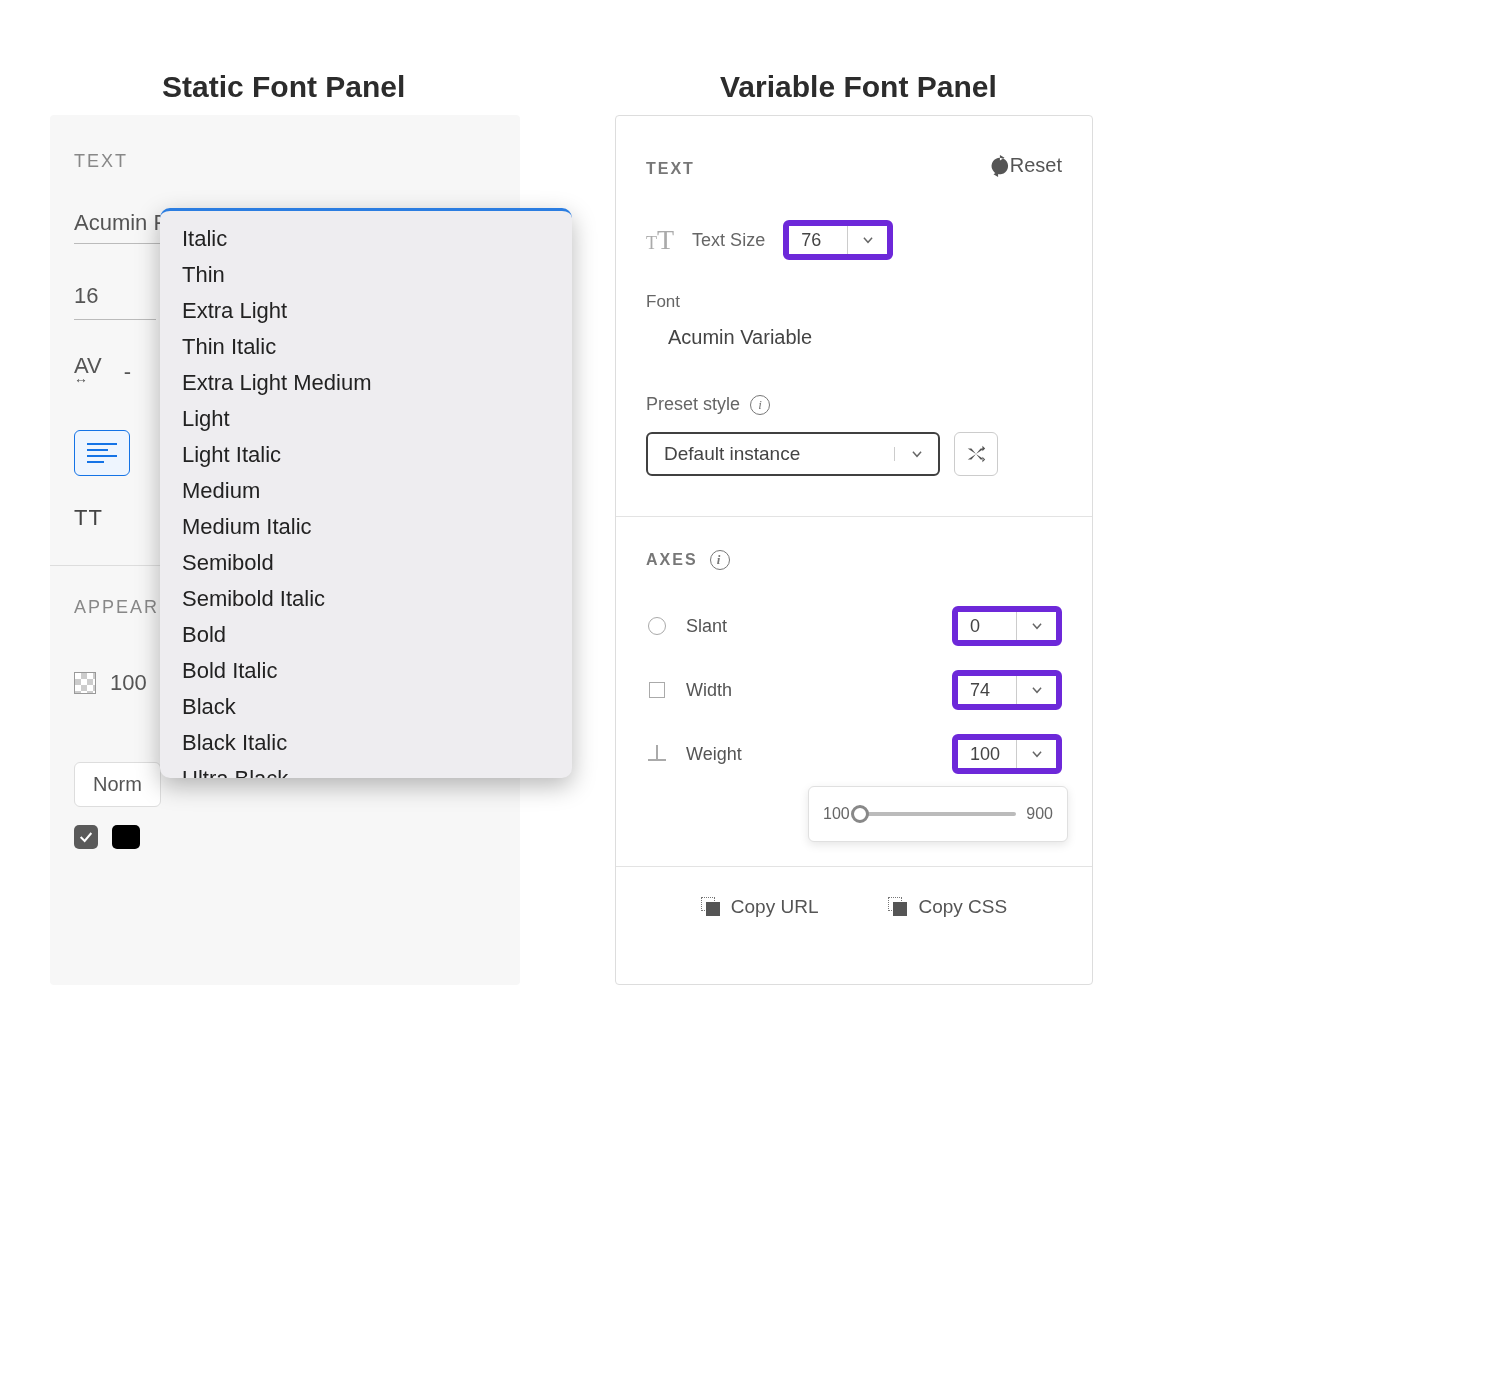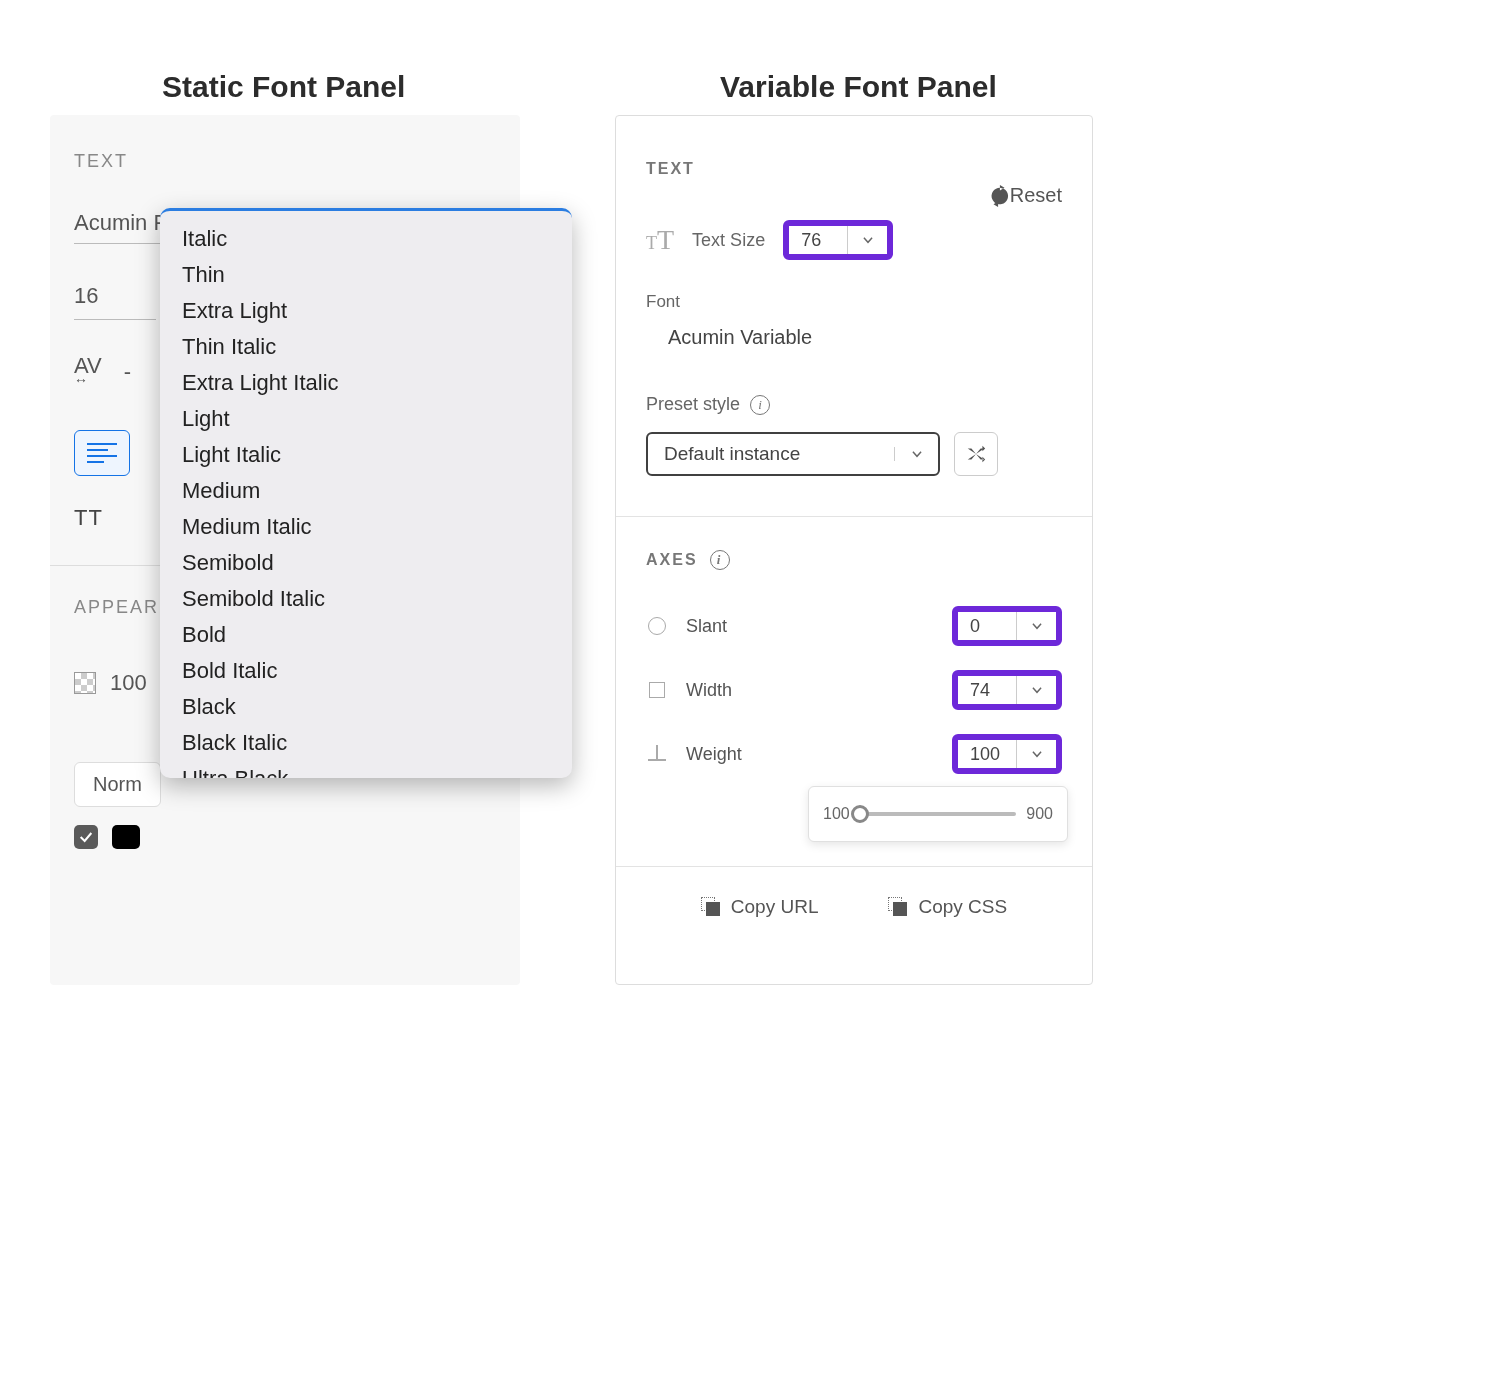--- a/index.html
+++ b/index.html
@@ -43,21 +43,21 @@
   .fill-row { position:absolute; left:24px; top:710px; display:flex; align-items:center; gap:14px;}
   .checkbox { width:24px; height:24px; border-radius:5px; background:#5a5a5a; display:flex; align-items:center; justify-content:center;}
   .checkbox svg { width:16px; height:16px; stroke:#fff; stroke-width:3; fill:none;}
   .swatch { width:28px; height:24px; border-radius:5px; background:#000;}
   
   .dropdown { position:absolute; left:160px; top:208px; width:412px; height:570px; background:#eeedf0; border-radius:10px; border-top:3px solid #2b7de1; box-shadow:0 8px 24px rgba(0,0,0,.28); overflow:hidden; padding:10px 0;}
   .dropdown .item { font-size:22px; color:#222; padding:5px 22px; }
   
   .right-panel { left:615px; top:115px; width:478px; height:870px; background:#fff; border:1px solid #ddd;}
   .rp-text-label { top:44px; color:#777; letter-spacing:2px; font-size:16px; font-weight:600; position:absolute; left:30px;}
-  .reset { position:absolute; right:30px; top:38px; display:flex; align-items:center; color:#555; font-size:20px;margin-top:30px;}
+  .reset { position:absolute; right:30px; top:38px; display:flex; align-items:center; color:#555; font-size:20px;}
   .reset svg{ width:22px; height:22px; fill:#555;}
   .size-row { position:absolute; left:30px; top:104px; display:flex; align-items:center; gap:18px;}
   .tT { color:#aaa; font-size:18px; font-family:Georgia,serif; }
   .tT .big{ font-size:28px; }
   .lbl { color:#666; font-size:18px;}
   .numbox { display:flex; border:6px solid #6d28d9; border-radius:6px; overflow:hidden; height:40px;}
   .numbox .val{ width:58px; display:flex; align-items:center; padding-left:12px; font-size:18px; color:#444;}
   .numbox .dd{ width:40px; border-left:1px solid #ccc; display:flex; align-items:center; justify-content:center;}
   .numbox .dd svg{ width:14px; height:14px; stroke:#666; stroke-width:2.4; fill:none;}
   .font-lbl { position:absolute; left:30px; top:176px; color:#666; font-size:17px;}
@@ -153,21 +153,21 @@
         </div>
       <div class="swatch"></div>
     </div>
   </div>
 
   <div class="dropdown" id="dd">
       <div class="item">Italic</div>
       <div class="item">Thin</div>
       <div class="item">Extra Light</div>
       <div class="item">Thin Italic</div>
-      <div class="item">Extra Light Italic</div>
+      <div class="item">Extra Light Medium</div>
       <div class="item">Light</div>
       <div class="item">Light Italic</div>
       <div class="item">Medium</div>
       <div class="item">Medium Italic</div>
       <div class="item">Semibold</div>
       <div class="item">Semibold Italic</div>
       <div class="item">Bold</div>
       <div class="item">Bold Italic</div>
       <div class="item">Black</div>
       <div class="item">Black Italic</div>

